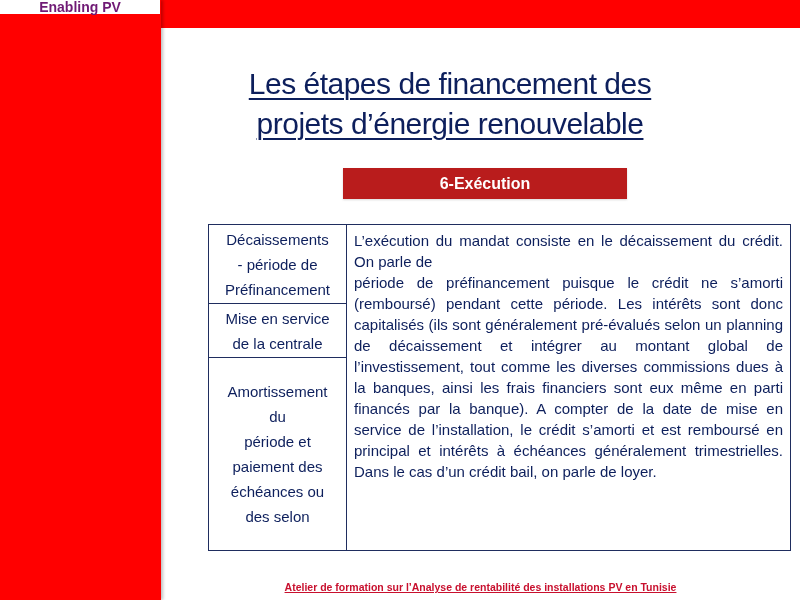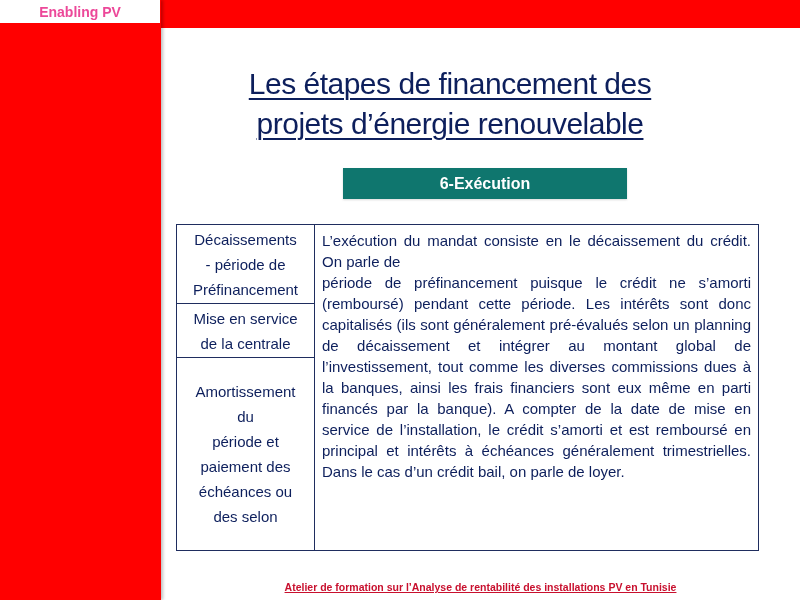--- a/index.html
+++ b/index.html
@@ -2,35 +2,35 @@
 <html><head>
   <meta charset="utf-8">
   <style>
     * { box-sizing: border-box; margin: 0; padding: 0; }
     html, body { width: 800px; height: 600px; overflow: hidden; background: #ffffff; }
     body { position: relative; font-family: "Liberation Sans", "DejaVu Sans", sans-serif; }
 
     .top-bar { position: absolute; left: 0; top: 0; width: 800px; height: 28px; background: #ff0000; }
     .left-bar { position: absolute; left: 0; top: 0; width: 161px; height: 600px; background: #ff0000;
                 box-shadow: 2px 0 3px rgba(0,0,0,0.25); }
-    .brand-box { position: absolute; left: 0; top: 0; width: 160px; height: 23px; background: #ffffff;
+    .brand-box { position: absolute; left: 0; top: 0; width: 160px; height: 14px; background: #ffffff;
                  display: flex; align-items: center; justify-content: center;
-                 color: #ec4899; font-weight: bold; font-size: 14px; }
+                 color: #701a75; font-weight: bold; font-size: 14px; }
 
     .title { position: absolute; left: 180px; top: 64px; width: 540px; text-align: center;
              color: #0d1f5c; font-weight: normal; font-size: 30px; line-height: 40px;
              text-decoration: underline; text-decoration-thickness: 2px; text-underline-offset: 4px;
              letter-spacing: -0.5px; }
 
     .section-banner { position: absolute; left: 343px; top: 168px; width: 284px; height: 31px;
-                      background: #0f766e; color: #ffffff; font-weight: bold; font-size: 16px;
+                      background: #b91c1c; color: #ffffff; font-weight: bold; font-size: 16px;
                       display: flex; align-items: center; justify-content: center;
                       box-shadow: 0 1px 2px rgba(0,0,0,0.15); }
 
-    .content-table { position: absolute; left: 176px; top: 224px; width: 583px; height: 327px;
+    .content-table { position: absolute; left: 208px; top: 224px; width: 583px; height: 327px;
                      border: 1.5px solid #1f2d5e; display: flex; justify-content: center; }
     .left-col { width: 138px; border-right: 1.5px solid #1f2d5e; display: flex; flex-direction: column; }
     .step-cell { color: #0d1f5c; font-size: 15px; line-height: 25px; text-align: center;
                  display: flex; align-items: center; justify-content: center; padding: 0 4px; }
     .step-cell.c1 { height: 79px; border-bottom: 1.5px solid #1f2d5e; }
     .step-cell.c2 { height: 54px; border-bottom: 1.5px solid #1f2d5e; }
     .step-cell.c3 { flex: 1; }
     .step-cell span { display: block; }
 
     .right-col { flex: 1; padding: 5px 7px 0 7px; color: #0d1f5c; font-size: 15px; line-height: 21px;

